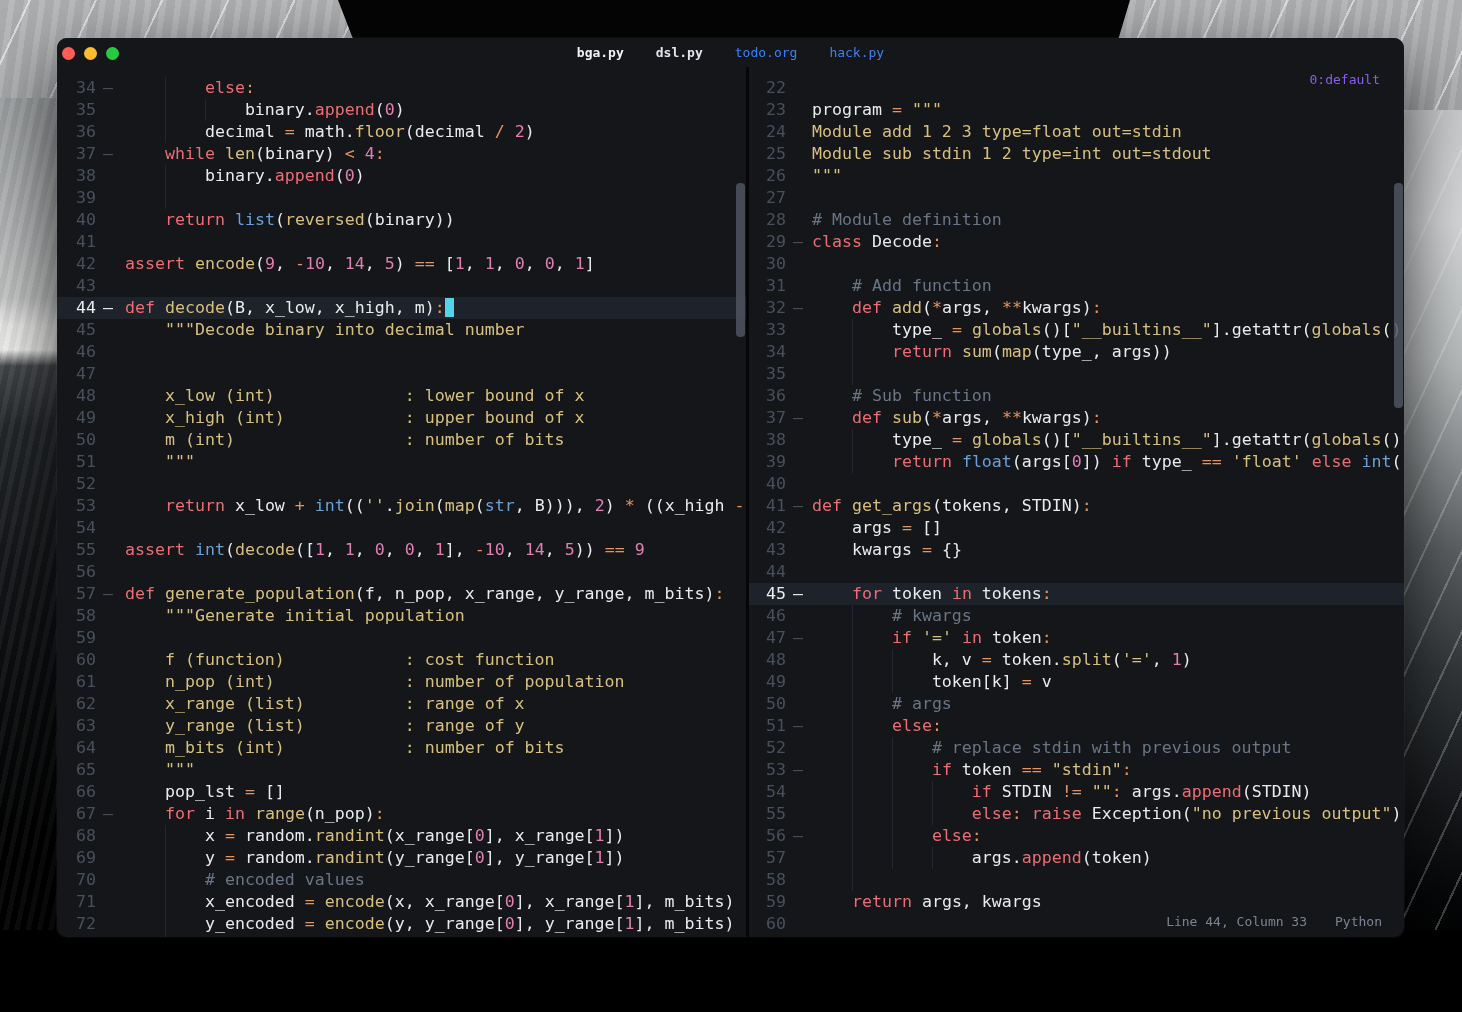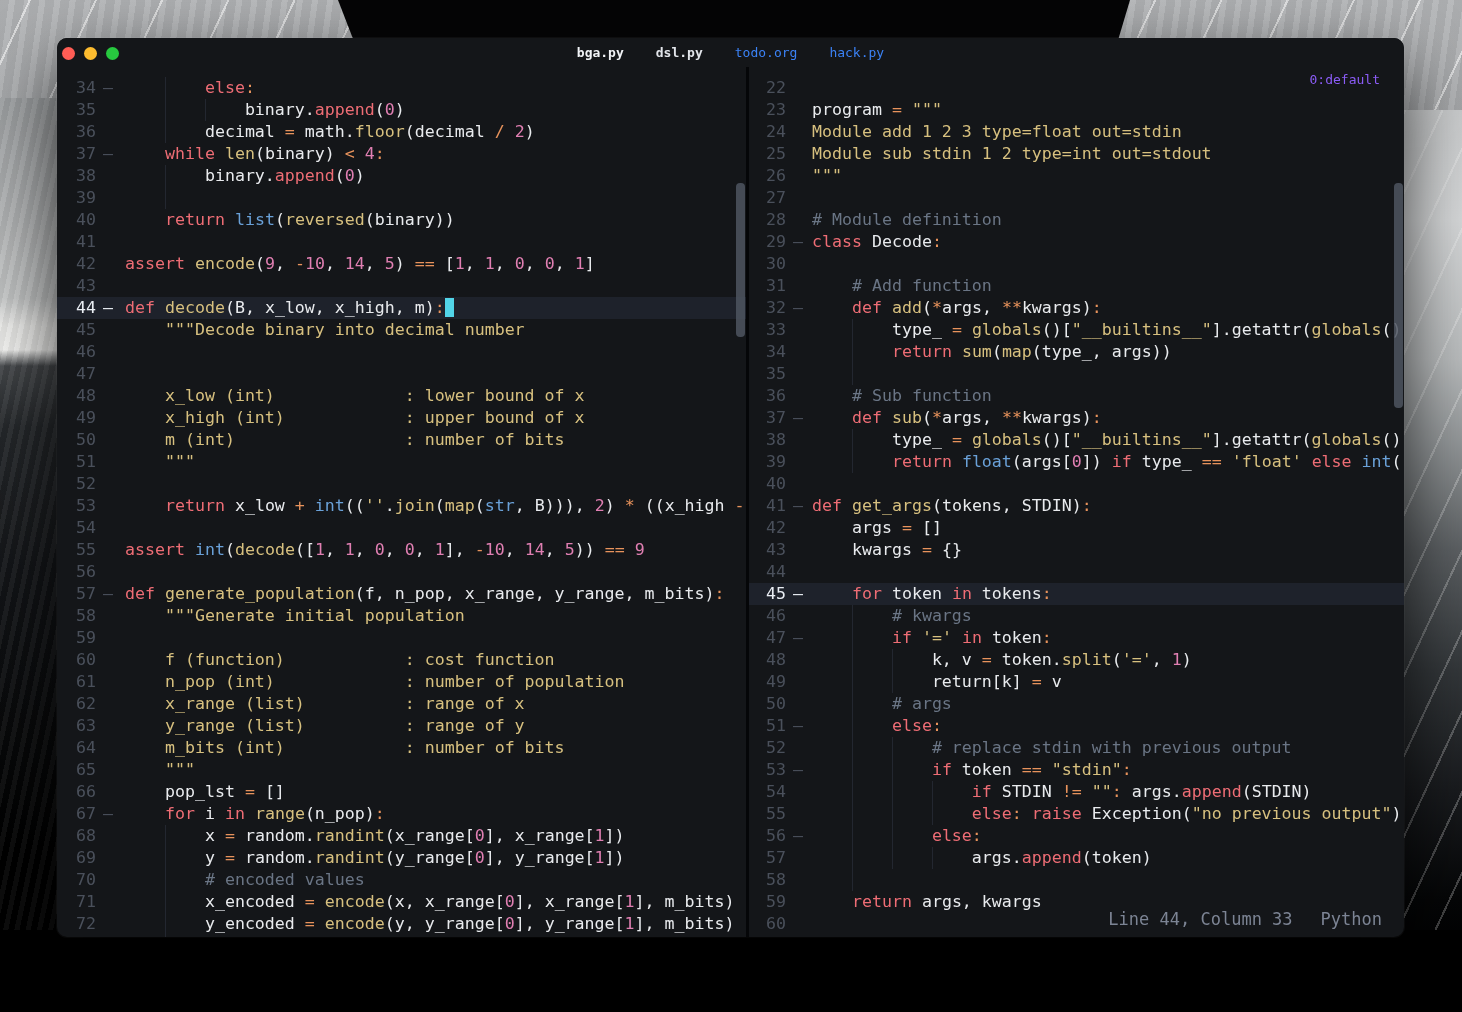--- a/index.html
+++ b/index.html
@@ -65,21 +65,21 @@
   .t-w{color:#e9ebee;} .t-r{color:#ee6d75;} .t-o{color:#e8935c;} .t-g{color:#d7c07f;}
   .t-b{color:#6aa1d8;} .t-p{color:#e07fb2;} .t-c{color:#6a7585;}
 
   .cursor{display:inline-block;width:9px;height:19px;background:#52d5e8;vertical-align:-4px;}
 
   .sb{position:absolute;width:9px;border-radius:4px;background:#4d5560;opacity:.85;}
   #sb-left{left:679px;top:145px;height:154px;}
   #sb-right{left:1337px;top:145px;height:225px;}
 
   .overlay-badge{position:absolute;top:34px;right:24px;font-size:13px;font-weight:normal;color:#8b5cf6;}
-  .statusbar{position:absolute;bottom:8px;right:22px;display:flex;gap:28px;font-size:17px;color:#7c8494;}
+  .statusbar{position:absolute;bottom:8px;right:22px;display:flex;gap:28px;font-size:13px;color:#7c8494;}
 </style>
 </head>
 <body>
 
 <div class="wp wp-top"></div>
 <div class="wp wp-silhouette"></div>
 <div class="wp wp-left"></div>
 <div class="wp wp-right"></div>
 <div class="wp wp-bottom"></div>
 
@@ -164,21 +164,21 @@
         <div class="row"><i class="guide" style="left: 102.96px;"></i><span class="ln">39</span><span class="fold"></span><span class="code"><span class="t-w">        </span><span class="t-r">return</span><span class="t-w"> </span><span class="t-b">float</span><span class="t-w">(args[</span><span class="t-p">0</span><span class="t-w">]) </span><span class="t-r">if</span><span class="t-w"> type_ </span><span class="t-o">==</span><span class="t-w"> </span><span class="t-g">'float'</span><span class="t-w"> </span><span class="t-r">else</span><span class="t-w"> </span><span class="t-b">int</span><span class="t-w">(</span></span></div>
         <div class="row"><span class="ln">40</span><span class="fold"></span><span class="code"></span></div>
         <div class="row"><span class="ln">41</span><span class="fold">–</span><span class="code"><span class="t-r">def</span><span class="t-w"> </span><span class="t-g">get_args</span><span class="t-w">(tokens, STDIN)</span><span class="t-o">:</span></span></div>
         <div class="row"><span class="ln">42</span><span class="fold"></span><span class="code"><span class="t-w">    args </span><span class="t-o">=</span><span class="t-w"> []</span></span></div>
         <div class="row"><span class="ln">43</span><span class="fold"></span><span class="code"><span class="t-w">    kwargs </span><span class="t-o">=</span><span class="t-w"> {}</span></span></div>
         <div class="row"><span class="ln">44</span><span class="fold"></span><span class="code"></span></div>
         <div class="row current"><span class="ln">45</span><span class="fold">–</span><span class="code"><span class="t-w">    </span><span class="t-r">for</span><span class="t-w"> token </span><span class="t-r">in</span><span class="t-w"> tokens</span><span class="t-o">:</span></span></div>
         <div class="row"><i class="guide" style="left: 102.96px;"></i><span class="ln">46</span><span class="fold"></span><span class="code"><span class="t-c">        # kwargs</span></span></div>
         <div class="row"><i class="guide" style="left: 102.96px;"></i><span class="ln">47</span><span class="fold">–</span><span class="code"><span class="t-w">        </span><span class="t-r">if</span><span class="t-w"> </span><span class="t-g">'='</span><span class="t-w"> </span><span class="t-r">in</span><span class="t-w"> token</span><span class="t-o">:</span></span></div>
         <div class="row"><i class="guide" style="left: 102.96px;"></i><i class="guide" style="left: 142.92px;"></i><span class="ln">48</span><span class="fold"></span><span class="code"><span class="t-w">            k, v </span><span class="t-o">=</span><span class="t-w"> token.</span><span class="t-g">split</span><span class="t-w">(</span><span class="t-g">'='</span><span class="t-w">, </span><span class="t-p">1</span><span class="t-w">)</span></span></div>
-        <div class="row"><i class="guide" style="left: 102.96px;"></i><i class="guide" style="left: 142.92px;"></i><span class="ln">49</span><span class="fold"></span><span class="code"><span class="t-w">            return[k] </span><span class="t-o">=</span><span class="t-w"> v</span></span></div>
+        <div class="row"><i class="guide" style="left: 102.96px;"></i><i class="guide" style="left: 142.92px;"></i><span class="ln">49</span><span class="fold"></span><span class="code"><span class="t-w">            token[k] </span><span class="t-o">=</span><span class="t-w"> v</span></span></div>
         <div class="row"><i class="guide" style="left: 102.96px;"></i><span class="ln">50</span><span class="fold"></span><span class="code"><span class="t-c">        # args</span></span></div>
         <div class="row"><i class="guide" style="left: 102.96px;"></i><span class="ln">51</span><span class="fold">–</span><span class="code"><span class="t-w">        </span><span class="t-r">else</span><span class="t-o">:</span></span></div>
         <div class="row"><i class="guide" style="left: 102.96px;"></i><i class="guide" style="left: 142.92px;"></i><span class="ln">52</span><span class="fold"></span><span class="code"><span class="t-c">            # replace stdin with previous output</span></span></div>
         <div class="row"><i class="guide" style="left: 102.96px;"></i><i class="guide" style="left: 142.92px;"></i><span class="ln">53</span><span class="fold">–</span><span class="code"><span class="t-w">            </span><span class="t-r">if</span><span class="t-w"> token </span><span class="t-o">==</span><span class="t-w"> </span><span class="t-g">"stdin"</span><span class="t-o">:</span></span></div>
         <div class="row"><i class="guide" style="left: 102.96px;"></i><i class="guide" style="left: 142.92px;"></i><i class="guide" style="left: 182.88px;"></i><span class="ln">54</span><span class="fold"></span><span class="code"><span class="t-w">                </span><span class="t-r">if</span><span class="t-w"> STDIN </span><span class="t-o">!=</span><span class="t-w"> </span><span class="t-g">""</span><span class="t-o">:</span><span class="t-w"> args.</span><span class="t-r">append</span><span class="t-w">(STDIN)</span></span></div>
         <div class="row"><i class="guide" style="left: 102.96px;"></i><i class="guide" style="left: 142.92px;"></i><i class="guide" style="left: 182.88px;"></i><span class="ln">55</span><span class="fold"></span><span class="code"><span class="t-w">                </span><span class="t-r">else</span><span class="t-o">:</span><span class="t-w"> </span><span class="t-r">raise</span><span class="t-w"> Exception(</span><span class="t-g">"no previous output"</span><span class="t-w">)</span></span></div>
         <div class="row"><i class="guide" style="left: 102.96px;"></i><i class="guide" style="left: 142.92px;"></i><span class="ln">56</span><span class="fold">–</span><span class="code"><span class="t-w">            </span><span class="t-r">else</span><span class="t-o">:</span></span></div>
         <div class="row"><i class="guide" style="left: 102.96px;"></i><i class="guide" style="left: 142.92px;"></i><i class="guide" style="left: 182.88px;"></i><span class="ln">57</span><span class="fold"></span><span class="code"><span class="t-w">                args.</span><span class="t-r">append</span><span class="t-w">(token)</span></span></div>
         <div class="row"><i class="guide" style="left: 102.96px;"></i><span class="ln">58</span><span class="fold"></span><span class="code"><span class="t-w">        </span></span></div>
         <div class="row"><span class="ln">59</span><span class="fold"></span><span class="code"><span class="t-w">    </span><span class="t-r">return</span><span class="t-w"> args, kwargs</span></span></div>

